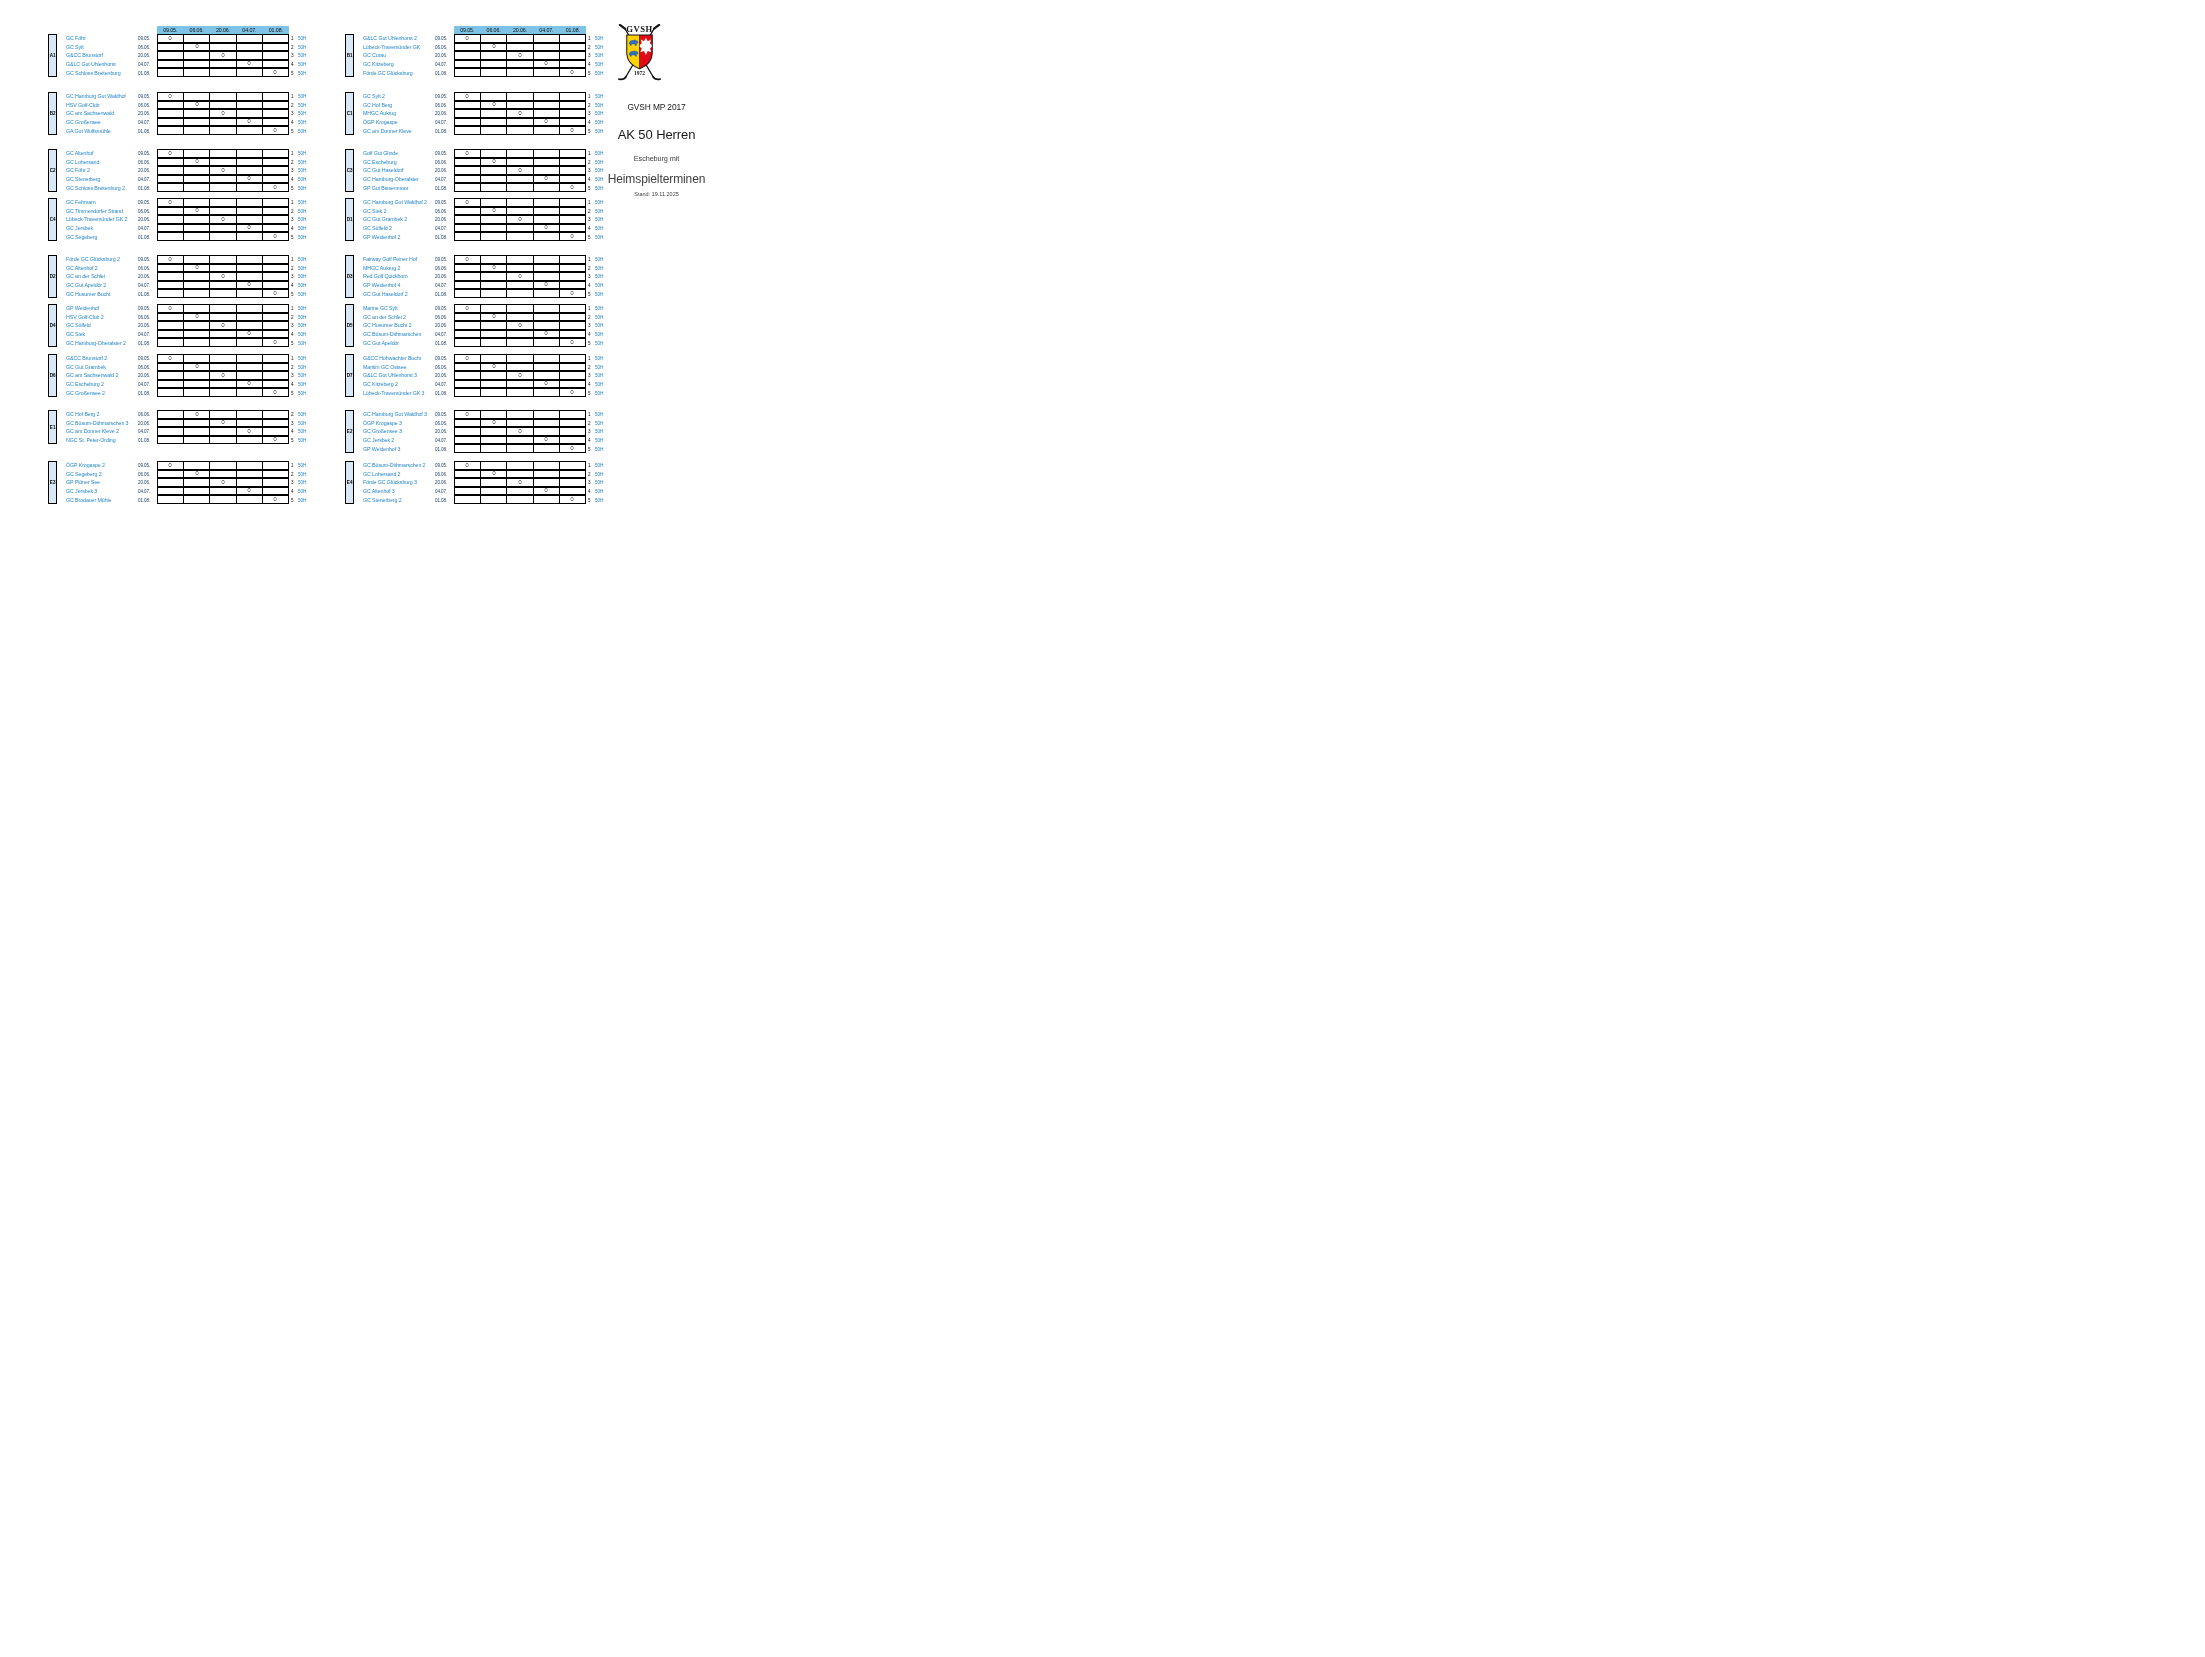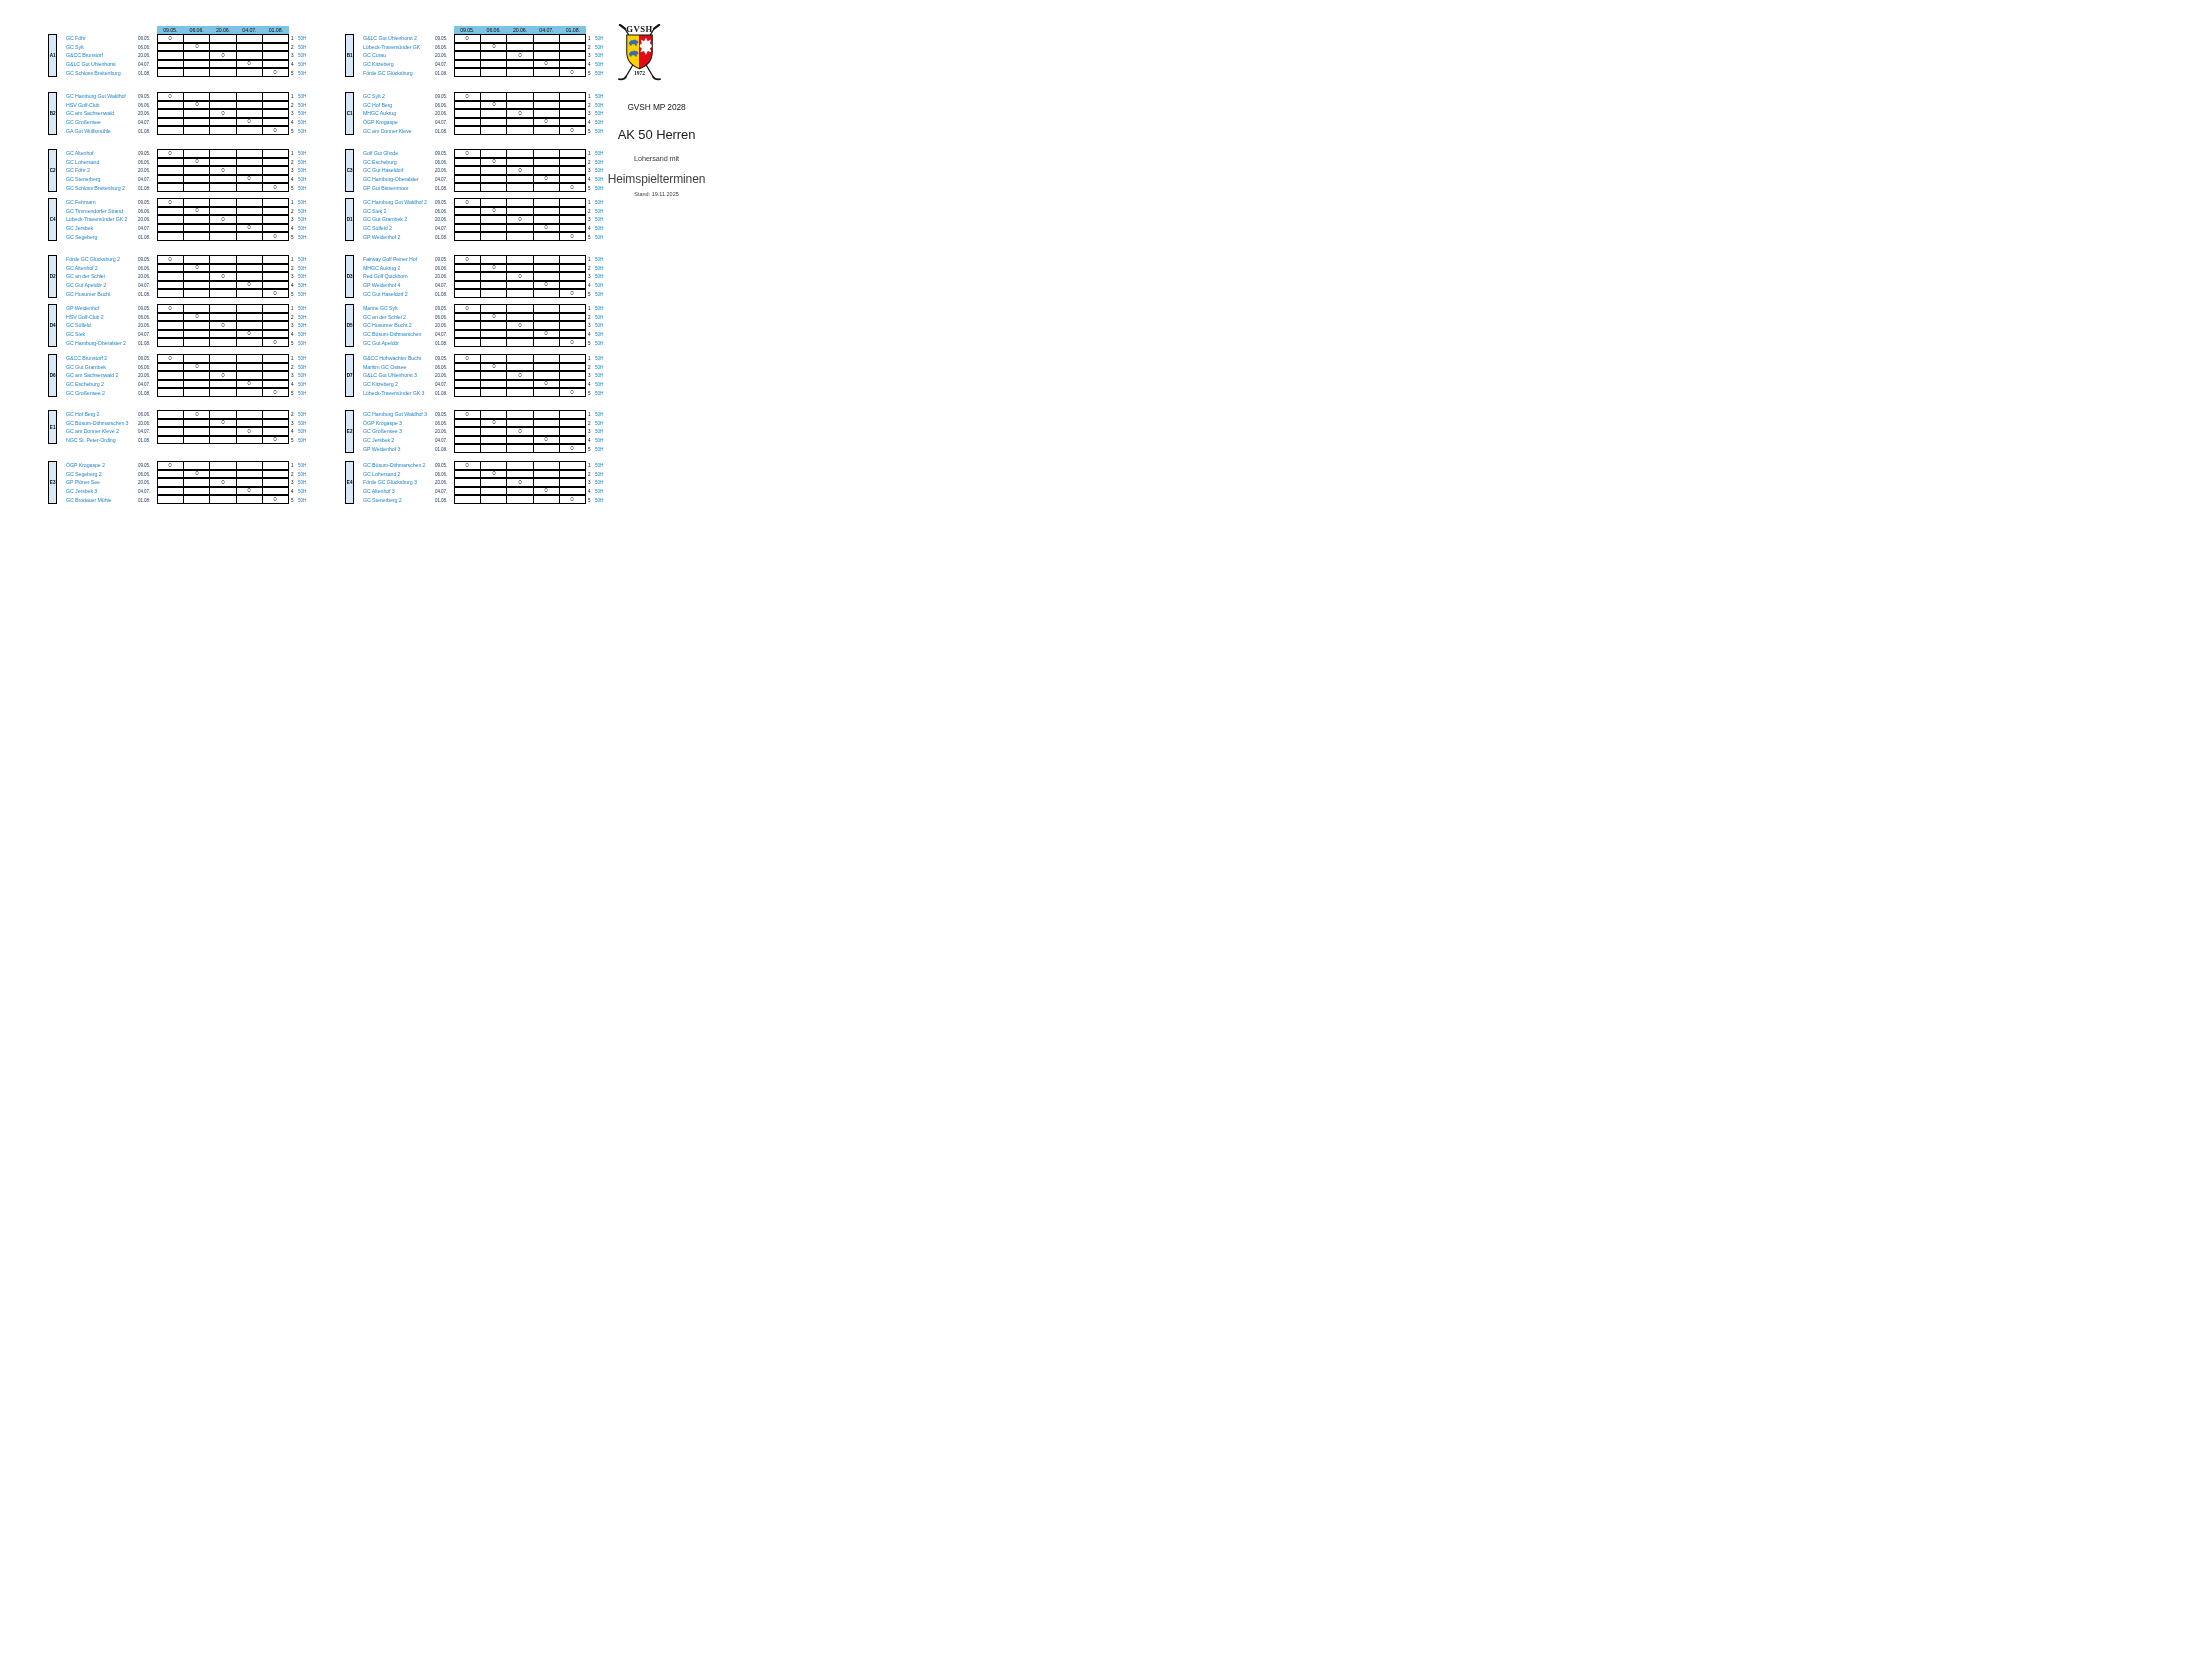--- a/index.html
+++ b/index.html
@@ -66,23 +66,23 @@
           <path d="M33,66 q2,-7 9,-6 q4,-3 6,0 q5,0 5,4 q0,3 -4,3 l1,4 l-3,0 l-2,-3 l-6,0 l-1,3 l-3,0 l0,-3 q-3,0 -2,-2 z"></path>
         </g>
 
         <polygon fill="#ffffff" points="70,30 74,38 81,34 79,43 87,48 79,53 82,62 74,59 70,68 66,59 58,62 61,53 53,48 61,43 59,34 66,38"></polygon>
         <path d="M28,24 H84 V62 Q84,88 56,98 Q28,88 28,62 Z" fill="none" stroke="#151515" stroke-width="2.2"></path>
         <path d="M56,24 V98" stroke="#151515" stroke-width="1.4"></path>
       </g>
       <text x="56" y="18" text-anchor="middle" font-family="Liberation Serif, serif" font-weight="bold" font-size="19" fill="#151515" letter-spacing="1">GVSH</text>
       <text x="56" y="112" text-anchor="middle" font-family="Liberation Serif, serif" font-weight="bold" font-size="12" fill="#151515">1972</text>
     </svg>
-    <div class="pline t1">GVSH MP 2028</div>
+    <div class="pline t1">GVSH MP 2017</div>
     <div class="pline t2">AK 50 Herren</div>
-    <div class="pline t3">Lohersand mit</div>
+    <div class="pline t3">Escheburg mit</div>
     <div class="pline t4">Heimspielterminen</div>
     <div class="pline t5">Stand: 19.11.2025</div>
   </div>
 
 <div class="band" style="left: 157px; top: 26px;">
       <span>09.05.</span>
       <span>06.06.</span>
       <span>20.06.</span>
       <span>04.07.</span>
       <span>01.08.</span>

